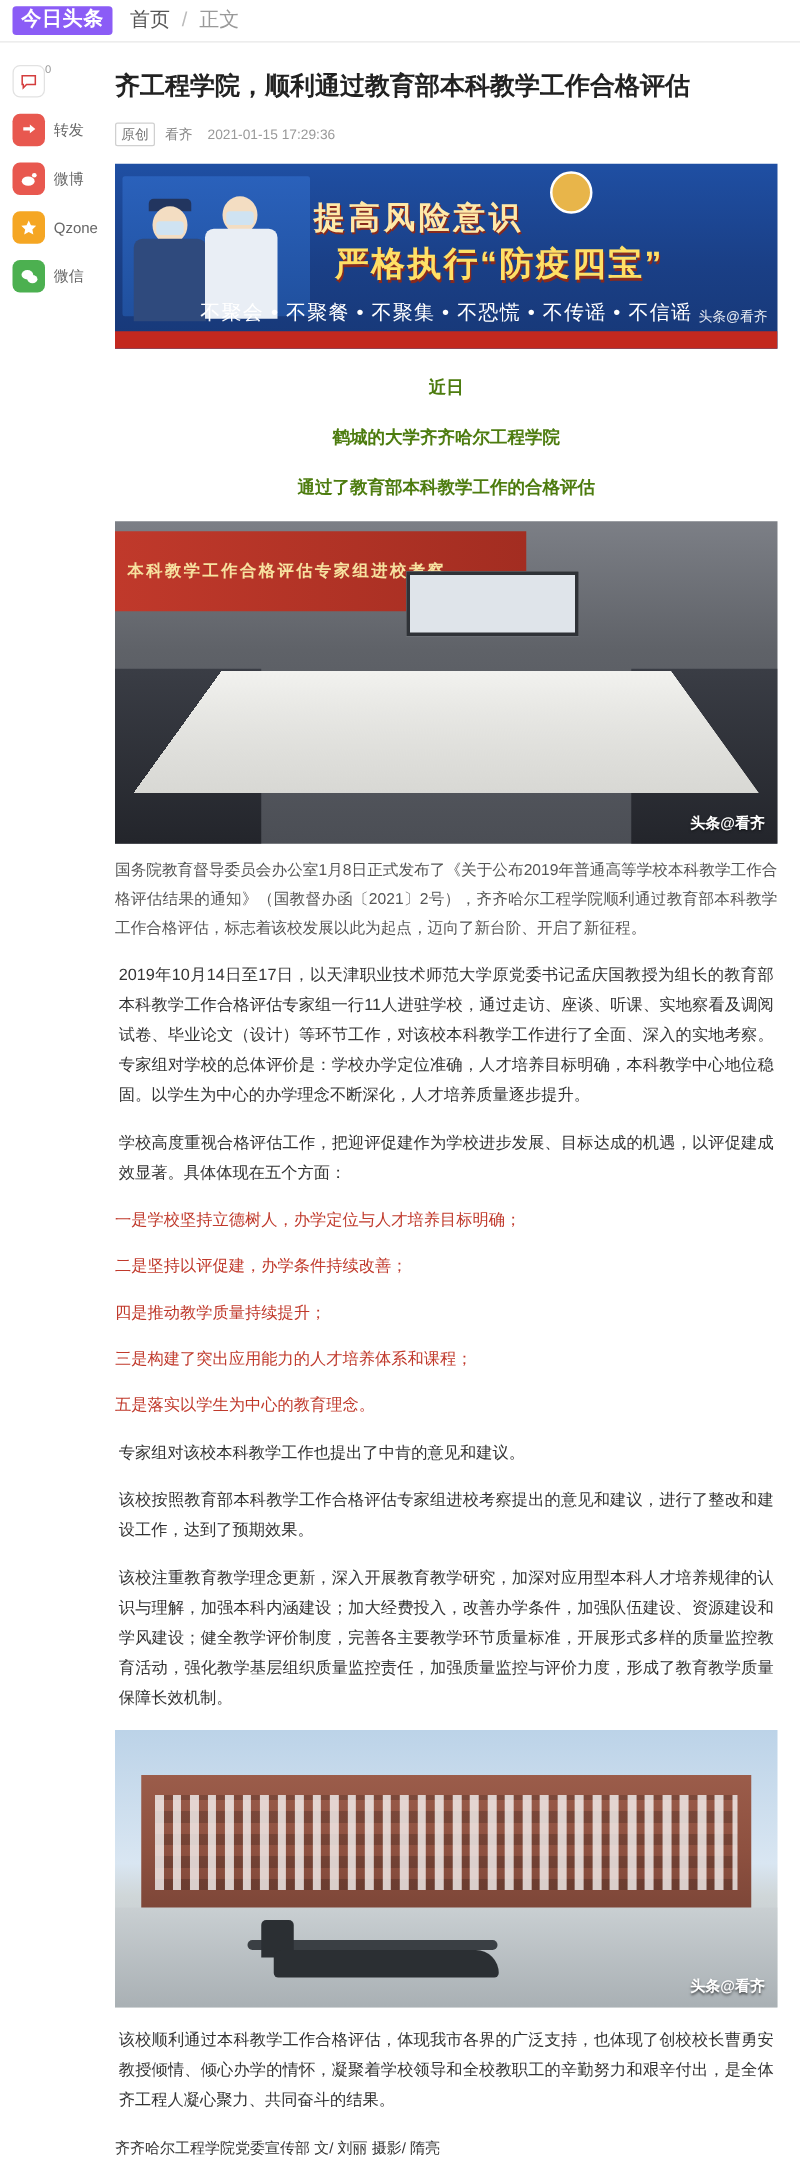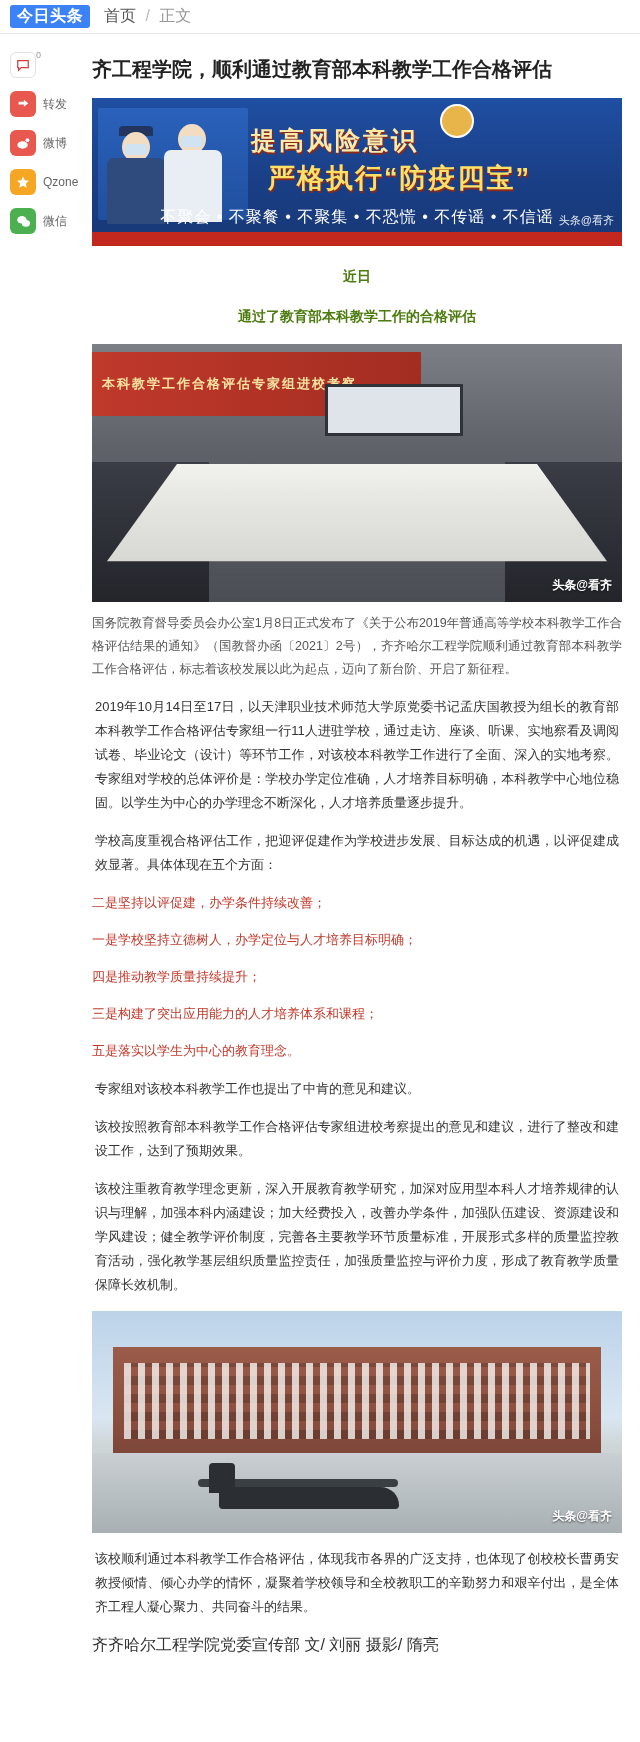--- a/index.html
+++ b/index.html
@@ -13,21 +13,21 @@
   
   .topbar {
     height: 34px;
     border-bottom: 1px solid #e8e8e8;
     display: flex;
     align-items: center;
     padding: 0 10px;
     background: #fff;
   }
   .logo {
-    background: #3b82f6;
+    background: #8b5cf6;
     color: #fff;
     font-size: 16px;
     font-weight: bold;
     padding: 3px 7px 4px 7px;
     border-radius: 3px;
     letter-spacing: 0.5px;
     line-height: 1;
   }
   .crumbs {
     margin-left: 14px;
@@ -274,21 +274,21 @@
     margin: 10px 0 14px 0;
     text-align: justify;
   }
   p.red {
     color: #c0392b;
     font-size: 13px;
     line-height: 24px;
     margin: 13px 0;
   }
   p.sign {
-    font-size: 16px;
+    font-size: 12px;
     line-height: 24px;
     color: #333;
     margin: 12px 0 0 0;
   }
 </style>
 </head>
 <body>
 
 <div class="topbar">
   <span class="logo">今日头条</span>
@@ -349,57 +349,63 @@
       </span>
       <span class="side-label">微信</span>
     </div>
 
   </div>
 
   <div class="content">
 
     <h1 class="title">齐工程学院，顺利通过教育部本科教学工作合格评估</h1>
 
+    <div class="meta">
+      <span class="tag-original">原创</span>
+      <span class="src">看齐</span>
+      <span>2021-01-15 17:29:36</span>
+    </div>
 
     <div class="banner">
       <div class="bn-left"></div>
       <div class="cap"></div>
       <div class="doc-head d1"></div>
       <div class="doc-head d2"></div>
       <div class="mask1"></div>
       <div class="mask2"></div>
       <div class="body1"></div>
       <div class="body2"></div>
       <div class="bn-seal"></div>
       <div class="bn-l1">提高风险意识</div>
       <div class="bn-l2">严格执行“防疫四宝”</div>
       <div class="bn-l3">不聚会 • 不聚餐 • 不聚集 • 不恐慌 • 不传谣 • 不信谣</div>
       <div class="bn-mark">头条@看齐</div>
       <div class="bn-strip"></div>
     </div>
 
     <div class="lead">近日</div>
+    <div class="lead">鹤城的大学齐齐哈尔工程学院</div>
     <div class="lead">通过了教育部本科教学工作的合格评估</div>
 
     <div class="photo photo-meeting">
       <div class="pm-banner">本科教学工作合格评估专家组进校考察</div>
       <div class="pm-screen"></div>
       <div class="pm-rowL"></div>
       <div class="pm-rowR"></div>
       <div class="pm-table"></div>
       <div class="photo-mark">头条@看齐</div>
     </div>
 
     <p class="caption">国务院教育督导委员会办公室1月8日正式发布了《关于公布2019年普通高等学校本科教学工作合格评估结果的通知》（国教督办函〔2021〕2号），齐齐哈尔工程学院顺利通过教育部本科教学工作合格评估，标志着该校发展以此为起点，迈向了新台阶、开启了新征程。</p>
 
     <p class="body">2019年10月14日至17日，以天津职业技术师范大学原党委书记孟庆国教授为组长的教育部本科教学工作合格评估专家组一行11人进驻学校，通过走访、座谈、听课、实地察看及调阅试卷、毕业论文（设计）等环节工作，对该校本科教学工作进行了全面、深入的实地考察。专家组对学校的总体评价是：学校办学定位准确，人才培养目标明确，本科教学中心地位稳固。以学生为中心的办学理念不断深化，人才培养质量逐步提升。</p>
     <p class="body">学校高度重视合格评估工作，把迎评促建作为学校进步发展、目标达成的机遇，以评促建成效显著。具体体现在五个方面：</p>
 
+    <p class="red">一是学校坚持立德树人，办学定位与人才培养目标明确；</p>
     <p class="red">二是坚持以评促建，办学条件持续改善；</p>
-    <p class="red">一是学校坚持立德树人，办学定位与人才培养目标明确；</p>
     <p class="red">四是推动教学质量持续提升；</p>
     <p class="red">三是构建了突出应用能力的人才培养体系和课程；</p>
     <p class="red">五是落实以学生为中心的教育理念。</p>
 
     <p class="body">专家组对该校本科教学工作也提出了中肯的意见和建议。</p>
     <p class="body">该校按照教育部本科教学工作合格评估专家组进校考察提出的意见和建议，进行了整改和建设工作，达到了预期效果。</p>
     <p class="body">该校注重教育教学理念更新，深入开展教育教学研究，加深对应用型本科人才培养规律的认识与理解，加强本科内涵建设；加大经费投入，改善办学条件，加强队伍建设、资源建设和学风建设；健全教学评价制度，完善各主要教学环节质量标准，开展形式多样的质量监控教育活动，强化教学基层组织质量监控责任，加强质量监控与评价力度，形成了教育教学质量保障长效机制。</p>
 
     <div class="photo photo-campus">
       <div class="pc-building"></div>

